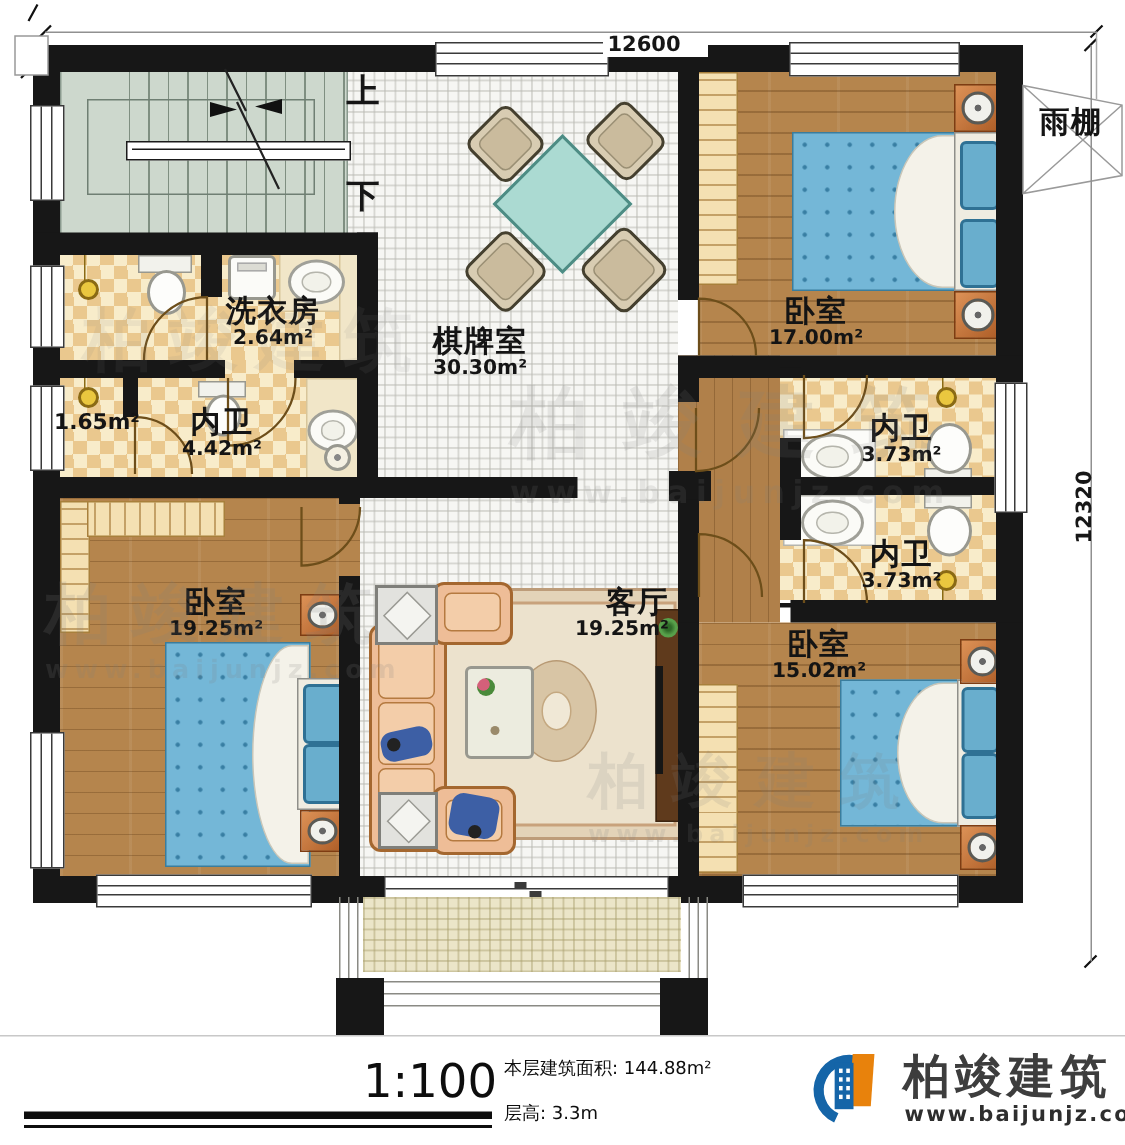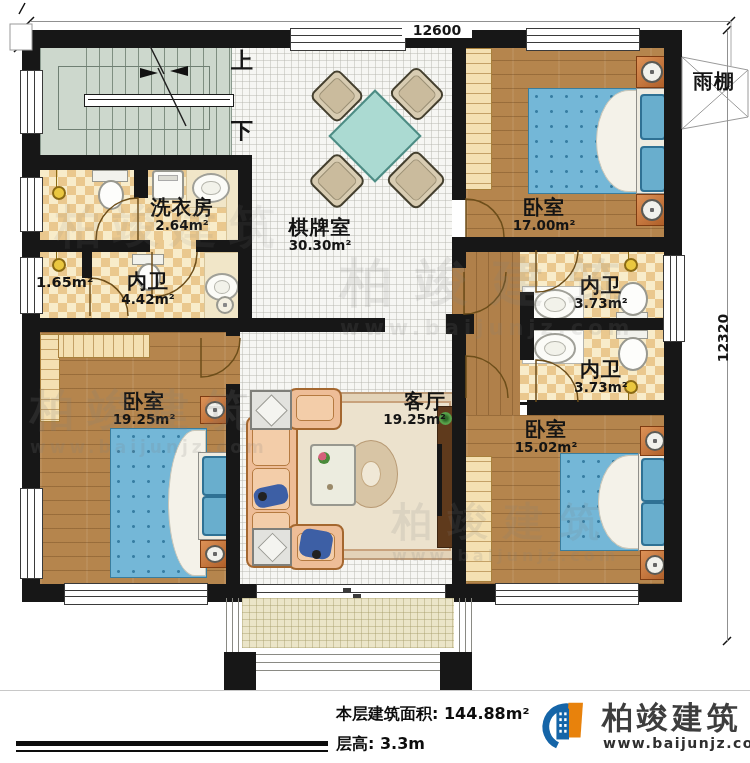--- a/index.html
+++ b/index.html
@@ -79,21 +79,21 @@
   .ar{display:block;font-size:13.5px;}
   .dimlbl{position:absolute;font-size:14px;font-weight:700;background:#fff;padding:0 3px;}
   .dimline{position:absolute;background:#909090;}
   .updown{position:absolute;font-size:22px;font-weight:900;}
   .wm{position:absolute;color:#808080;font-weight:800;pointer-events:none;line-height:1.25;white-space:nowrap;}
   .wm .b1{display:block;}
   .wm .b2{display:block;}
   
   .ft-title{position:absolute;font-size:42px;font-weight:900;letter-spacing:2px;color:#0d0d0d;}
   .ft-scale{position:absolute;font-size:31px;font-weight:400;color:#0d0d0d;}
-  .ft-small{position:absolute;font-size:16px;font-weight:700;color:#0d0d0d;white-space:nowrap;}
+  .ft-small{position:absolute;font-size:12px;font-weight:400;color:#0d0d0d;white-space:nowrap;}
   .ft-brand{position:absolute;font-size:31px;font-weight:900;letter-spacing:4px;color:#3d3d3d;}
   .ft-url{position:absolute;font-size:14px;font-weight:700;letter-spacing:1.5px;color:#2e2e2e;}
   .rline{position:absolute;border:1px solid #8a8a84;border-top:none;}
 </style>
 </head>
 <body>
 
 <div class="abs" id="plan" style="left:0;top:0;width:750px;height:690px;background:#fff;">
 
   <div class="tile" style="left:228px;top:46px;width:224px;height:538px;"></div>
@@ -302,21 +302,21 @@
     </g>
     <g stroke="#111" stroke-width="1.5">
       <path d="M26,25 L34,17 M727,25 L735,17 M723,34 L731,26 M723,645 L731,637 M14,52 L24,42 M19,14 L25,3"></path>
     </g>
     <line x1="731" y1="21" x2="731" y2="66" stroke="#aaa" stroke-width="1"></line>
     <rect x="10" y="24" width="22" height="26" fill="#fff" stroke="#999" stroke-width="1"></rect>
   </svg>
 
   <div class="dimline" style="left:30px;top:21px;width:701px;height:1px;"></div>
   <div class="dimline" style="left:727px;top:30px;width:1px;height:611px;"></div>
-  <div class="dimlbl" style="left:402px;top:22px;width:64px;text-align:center;">12600</div>
+  <div class="dimlbl" style="left:402px;top:22px;width:64px;text-align:left;">12600</div>
   <div class="dimlbl" style="left:690px;top:330px;width:60px;text-align:center;transform:rotate(-90deg);background:transparent;">12320</div>
 
   <div class="updown" style="left:231px;top:46px;">上</div>
   <div class="updown" style="left:231px;top:116px;">下</div>
 
   <div class="lbl" style="left:140px;top:196px;width:84px;">
     <span class="nm">洗衣房</span>
     <span class="ar">2.64m²</span>
   </div>
   <div class="lbl" style="left:282px;top:216px;width:76px;">
@@ -371,20 +371,21 @@
     <span class="b2" style="font-size:16px;letter-spacing:4px;">www.baijunjz.com</span>
   </div>
   <div class="wm" style="left:55px;top:198px;opacity:.10;">
     <span class="b1" style="font-size:46px;letter-spacing:12px;">柏竣建筑</span>
   </div>
 </div>
 
 <div class="abs" style="left:0;top:690px;width:750px;height:73px;background:#fff;border-top:1px solid #c8c8c8;">
   <div class="abs" style="left:16px;top:50px;width:312px;height:5px;background:#0d0d0d;"></div>
   <div class="abs" style="left:16px;top:59px;width:312px;height:2px;background:#0d0d0d;"></div>
+  <div class="ft-scale" style="left:242px;top:12px;">1:100</div>
   <div class="ft-small" style="left:336px;top:13px;">
     <span>本层建筑面积:</span>
     <span>144.88m²</span>
   </div>
   <div class="ft-small" style="left:336px;top:43px;">
     <span>层高:</span>
     <span>3.3m</span>
   </div>
   <svg class="abs" style="left:540px;top:4px;" width="58" height="58" viewBox="0 0 60 60">
     <circle cx="27" cy="33" r="21" fill="none" stroke="#1565a8" stroke-width="7" stroke-dasharray="66 70" transform="rotate(115 27 33)"></circle>

